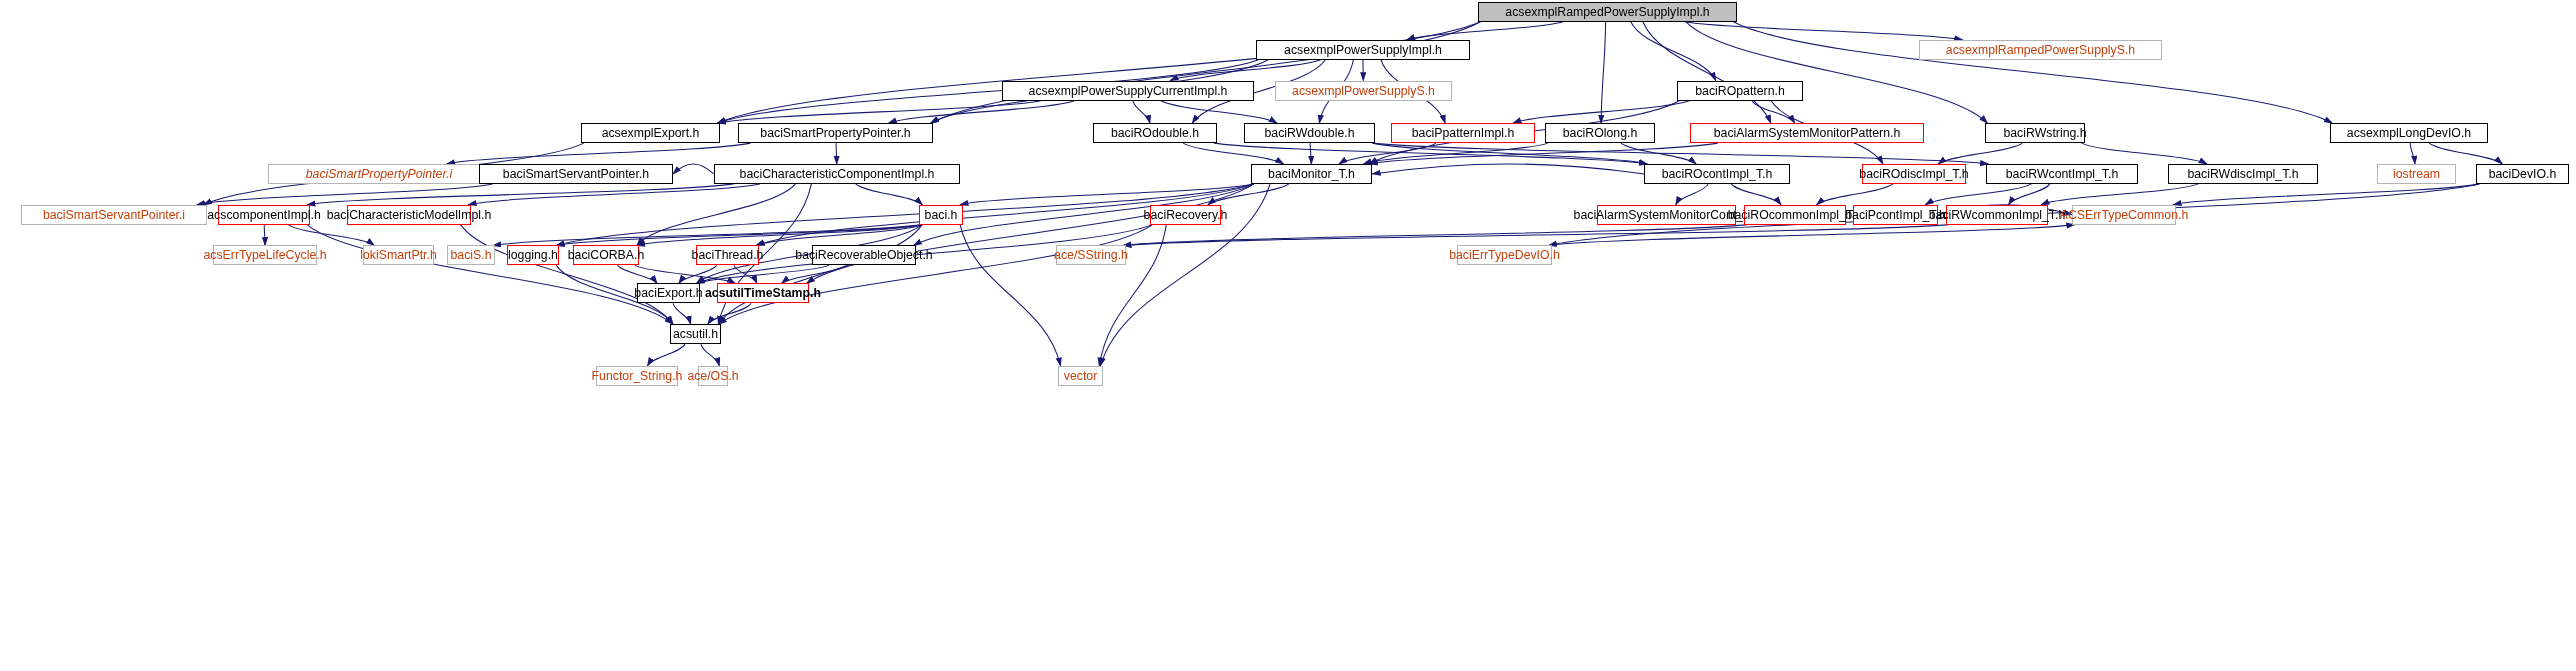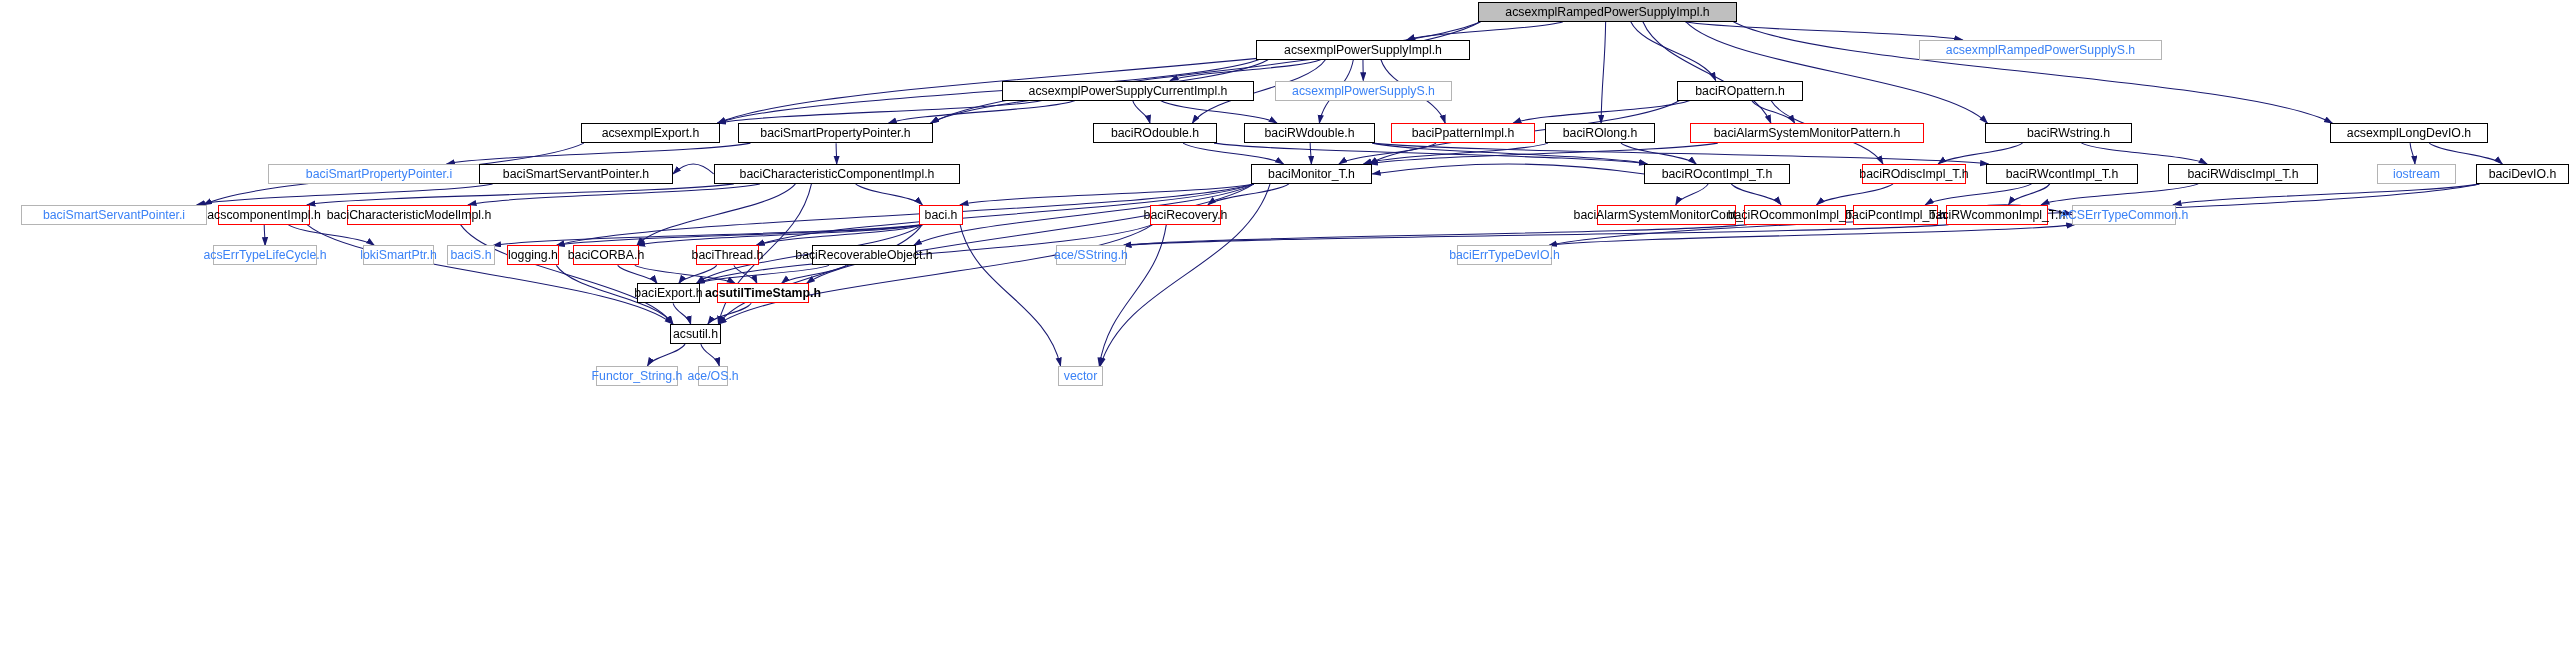--- a/index.html
+++ b/index.html
@@ -2,21 +2,21 @@
 <html style="font-size:15px"><head>
 <meta charset="utf-8">
 <style>
   html,body{margin:0;padding:0;background:#ffffff;}
   #canvas{position:relative;width:2576px;height:672px;background:#ffffff;
           font-family:"Liberation Sans","DejaVu Sans",sans-serif;overflow:hidden;}
   #edges{position:absolute;left:0;top:0;width:2576px;height:672px;}
   .node{position:absolute;box-sizing:border-box;display:flex;align-items:center;
         justify-content:center;white-space:nowrap;background:#ffffff;
         font-size:12.3px;color:#000000;line-height:1;height:20px;border:0.9px solid #000000;}
-  .node.gray{border:0.9px solid #b4b4b4;color:#3b82f6;}
+  .node.gray{border:0.9px solid #b4b4b4;color:#c2410c;}
   .node.red{border:0.9px solid #ff0000;}
   .node.root{background:#bfbfbf;border:0.9px solid #000000;}
 </style>
 </head>
 <body>
 
 <div id="canvas">
   <svg id="edges" viewBox="0 0 2718 709" xmlns="http://www.w3.org/2000/svg">
     <defs>
       <marker id="ah" markerWidth="9" markerHeight="9" refX="8" refY="3" orient="auto" markerUnits="strokeWidth">
@@ -151,27 +151,27 @@
       </div>
       <div class="node red" style="left: 1391px; top: 123px; width: 144px;">
         <span>baciPpatternImpl.h</span>
       </div>
       <div class="node" style="left: 1545px; top: 123px; width: 110px;">
         <span>baciROlong.h</span>
       </div>
       <div class="node red" style="left: 1690px; top: 123px; width: 234px;">
         <span>baciAlarmSystemMonitorPattern.h</span>
       </div>
-      <div class="node" style="left: 1985px; top: 123px; width: 147px; padding-left: 20px;">
+      <div class="node" style="left: 1985px; top: 123px; width: 100px; padding-left: 20px;">
         <span>baciRWstring.h</span>
       </div>
       <div class="node" style="left: 2330px; top: 123px; width: 158px;">
         <span>acsexmplLongDevIO.h</span>
       </div>
-      <div class="node gray" style="left: 268px; top: 164px; width: 222px;">
+      <div class="node gray" style="left: 268px; top: 164px; width: 222px; font-style: italic;">
         <span>baciSmartPropertyPointer.i</span>
       </div>
       <div class="node" style="left: 479px; top: 164px; width: 194px;">
         <span>baciSmartServantPointer.h</span>
       </div>
       <div class="node" style="left: 714px; top: 164px; width: 246px;">
         <span>baciCharacteristicComponentImpl.h</span>
       </div>
       <div class="node" style="left: 1251px; top: 164px; width: 121px;">
         <span>baciMonitor_T.h</span>

